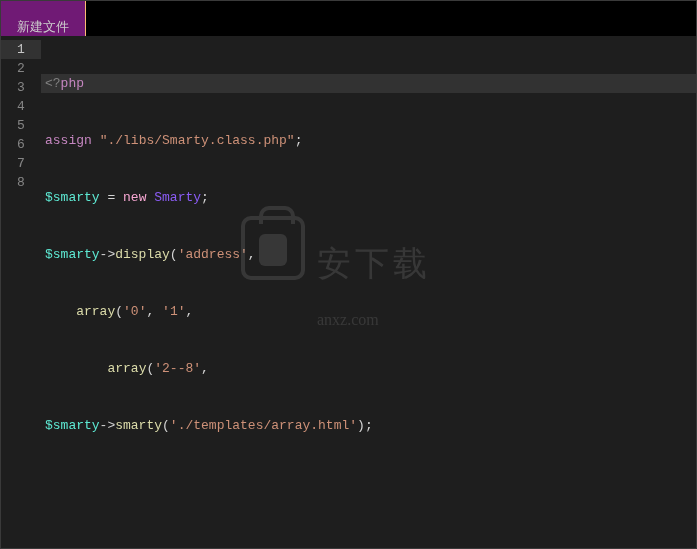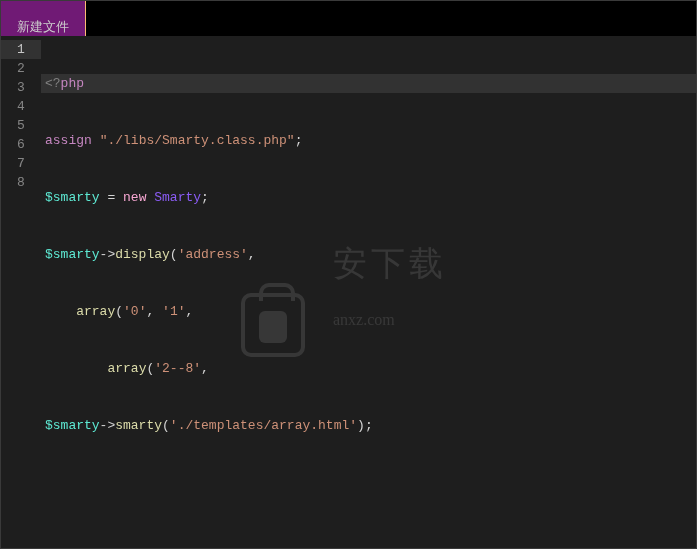--- a/index.html
+++ b/index.html
@@ -82,22 +82,22 @@
     .tok-punct { color: #d4d4d4; }
     .tok-class { color: #8b5cf6; }
     .tok-func { color: #dcdcaa; }
     .watermark {
       position: absolute;
       top: 180px;
       left: 200px;
       opacity: 0.18;
       pointer-events: none;
       display: flex;
-      align-items: flex-end;
-      gap: 28px;
+      align-items: flex-start;
+      gap: 12px;
     }
     .watermark-icon {
       width: 64px;
       height: 64px;
       border: 4px solid #aaa;
       border-radius: 10px;
       position: relative;
     }
     .watermark-icon::before {
       content: "";

